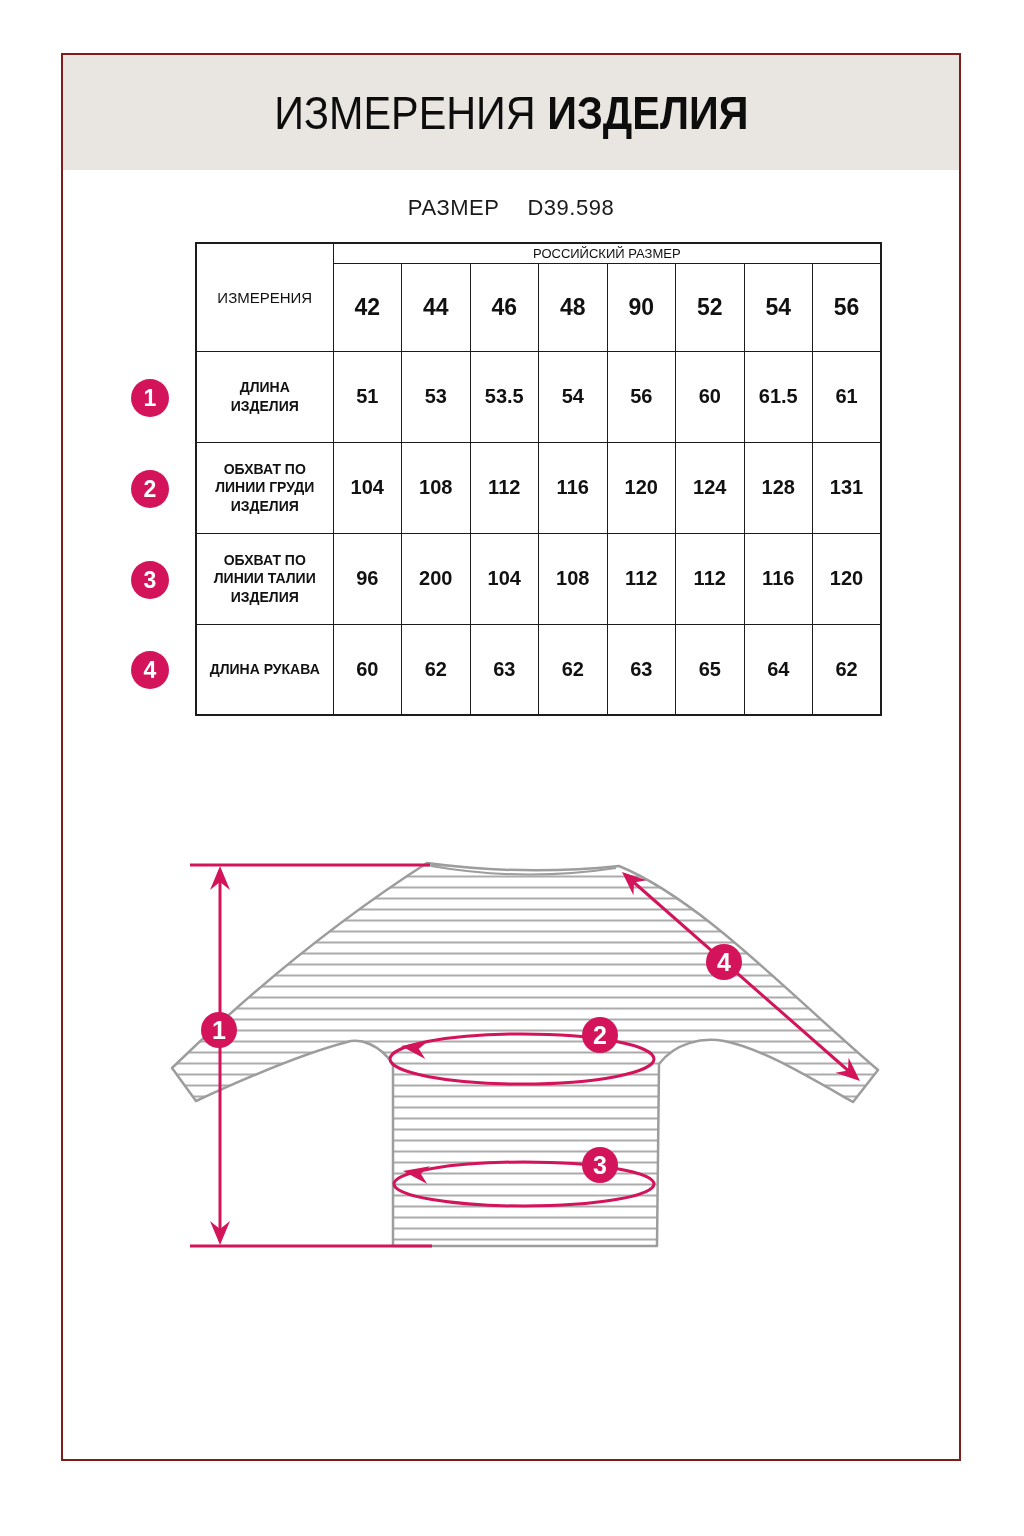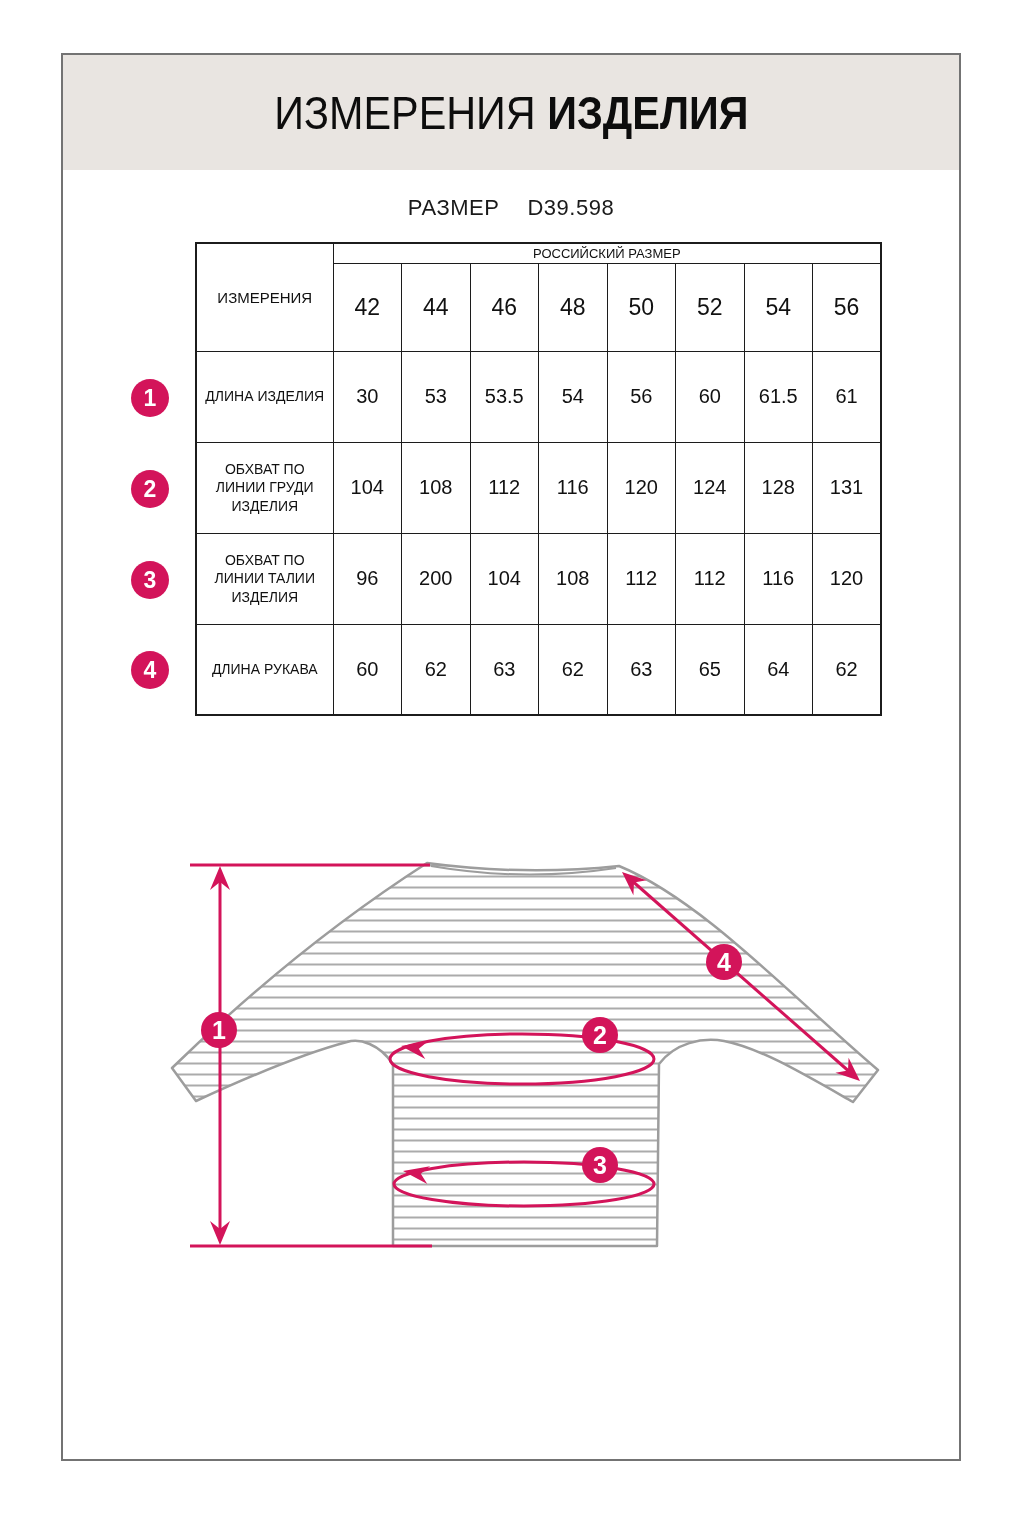--- a/index.html
+++ b/index.html
@@ -1,21 +1,21 @@
 <!DOCTYPE html>
 <html><head>
 <meta charset="utf-8">
 <style>
   * { margin:0; padding:0; box-sizing:border-box; }
   html,body { background:#ffffff; }
   body { width:1024px; height:1536px; position:relative;
          font-family:"Liberation Sans", sans-serif; color:#111; }
 
   .page { position:absolute; left:61px; top:53px; width:900px; height:1408px;
-          border:2px solid #737373; background:#ffffff; }
+          border:2px solid #7f1d1d; background:#ffffff; }
 
   
   .band { position:absolute; left:0; top:0; width:100%; height:115px;
           background:#e9e5e1; display:flex; align-items:center; justify-content:center; }
   .band h1 { font-size:47px; font-weight:400; letter-spacing:0px; color:#0d0d0d;
              transform:scaleX(0.88); white-space:nowrap; }
   .band h1 .bold { font-weight:700; }
 
   
   .article { position:absolute; left:0; top:140px; width:100%; text-align:center;
@@ -23,22 +23,22 @@
   .article .val { margin-left:28px; }
 
   
   table.sizes { position:absolute; left:132px; top:187px; width:685px;
                 border-collapse:collapse; table-layout:fixed;
                 border:2px solid #1c1c1c; }
   table.sizes td, table.sizes th { border:1px solid #1c1c1c; text-align:center;
                                    vertical-align:middle; padding:0 6px; }
   td.subhdr  { height:20px; font-size:13px; font-weight:400; }
   td.measures{ font-size:15px; font-weight:400; }
-  tr.sizerow td { height:88px; font-size:23px; font-weight:400; }
-  tr.datarow td { height:91px; font-size:20px; font-weight:400; }
+  tr.sizerow td { height:88px; font-size:23px; font-weight:700; }
+  tr.datarow td { height:91px; font-size:20px; font-weight:700; }
   tr.datarow td.lbl { font-size:14px; line-height:1.3; padding:0 8px; }
 
   
   .badge { position:absolute; width:38px; height:38px; border-radius:50%;
            background:#d3145a; color:#ffffff; font-size:23px; font-weight:700;
            display:flex; align-items:center; justify-content:center; }
   .b1 { left:68px; top:324px; }
   .b2 { left:68px; top:415px; }
   .b3 { left:68px; top:506px; }
   .b4 { left:68px; top:596px; }
@@ -78,28 +78,28 @@
     <tbody>
         <tr>
       <td class="measures" rowspan="2">ИЗМЕРЕНИЯ</td>
       <td class="subhdr" colspan="8">РОССИЙСКИЙ РАЗМЕР</td>
     </tr>
     <tr class="sizerow">
       <td>42</td>
       <td>44</td>
       <td>46</td>
       <td>48</td>
-      <td>50</td>
+      <td>90</td>
       <td>52</td>
       <td>54</td>
       <td>56</td>
     </tr>
     <tr class="datarow">
       <td class="lbl">ДЛИНА ИЗДЕЛИЯ</td>
-      <td>30</td>
+      <td>51</td>
       <td>53</td>
       <td>53.5</td>
       <td>54</td>
       <td>56</td>
       <td>60</td>
       <td>61.5</td>
       <td>61</td>
     </tr>
     <tr class="datarow">
       <td class="lbl">ОБХВАТ ПО ЛИНИИ ГРУДИ ИЗДЕЛИЯ</td>

